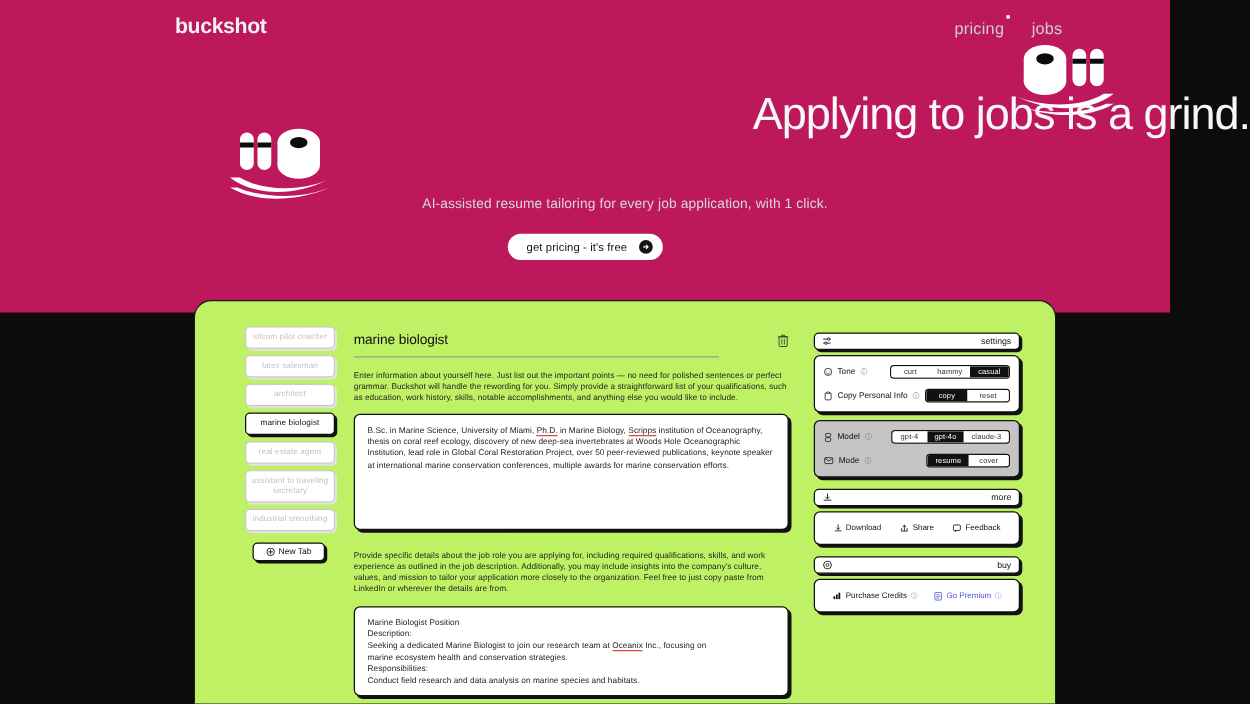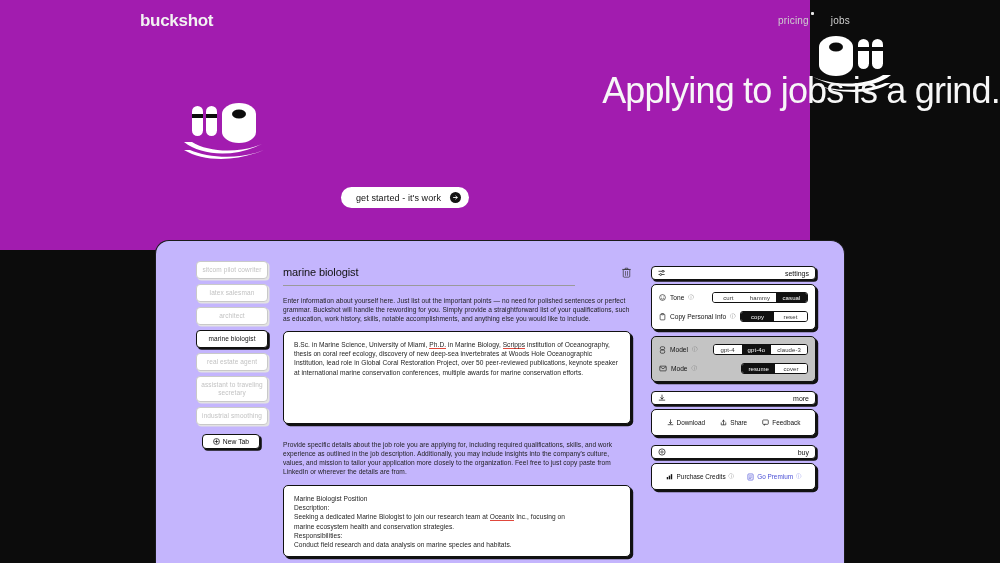--- a/index.html
+++ b/index.html
@@ -6,29 +6,29 @@
   html, body {
     width: 1000px; height: 563px;
     overflow: hidden;
     background: #0c0c0c;
     font-family: "Liberation Sans", sans-serif;
     -webkit-font-smoothing: antialiased;
   }
   #root { position: relative; width: 1000px; height: 563px; background: #0c0c0c; }
 
   
-  .hero { position: absolute; left: 0; top: 0; width: 810px; height: 250px; background: #a21caf; }
+  .hero { position: absolute; left: 0; top: 0; width: 936px; height: 250px; background: #be185d; }
 
   .nav { position: absolute; left: 0; top: 0; width: 1000px; height: 42px; }
   .brand {
     position: absolute; left: 140px; top: 11px;
     color: #f2f2f2; font-size: 17px; font-weight: 700; letter-spacing: -0.3px;
   }
   .nav-right { position: absolute; right: 150px; top: 15px; display: flex; align-items: flex-start; gap: 22px; }
-  .nav-link { color: #cfcfcf; font-size: 10px; letter-spacing: 0.2px; position: relative; }
+  .nav-link { color: #cfcfcf; font-size: 13px; letter-spacing: 0.2px; position: relative; }
   .nav-link .sup {
     position: absolute; right: -5px; top: -3px;
     width: 3px; height: 3px; background: #e8e8e8; border-radius: 1px;
   }
 
   .hero-title {
     position: absolute; left: 0; top: 72px; width: 1000px;
     text-align: right; color: #f7f7f7;
     font-size: 36px; line-height: 38px; font-weight: 400; letter-spacing: -0.8px;
   }
@@ -50,21 +50,21 @@
   .cta-dot svg { display: block; }
 
   .mark { position: absolute; top: 92px; width: 90px; height: 68px; }
   .mark.left { left: 182px; }
   .mark.right { left: 728px; transform: scaleX(-1); }
 
   
   .app {
     position: absolute; left: 155px; top: 240px;
     width: 690px; height: 323px;
-    background: #c4b5fd;
+    background: #bef264;
     border-radius: 14px 14px 0 0;
     overflow: hidden;
     border: 1px solid #1a1a1a;
     border-bottom: none;
   }
   .app-inner { position: absolute; left: 0; top: 0; width: 690px; height: 323px; }
 
   
   .sidebar { position: absolute; left: 40px; top: 20px; width: 72px; }
   .tab {
@@ -206,23 +206,24 @@
           <path d="M2 50 C20 64 52 66 80 52 C56 62 26 60 10 50 Z"></path>
           <path d="M2 58 C22 70 54 70 82 58 C58 68 26 66 8 58 Z"></path>
         </g>
       </svg>
     </div>
 
     <h1 class="hero-title">
       <span>Applying to jobs is a grind.</span><br>
     </h1>
 
+    <div class="hero-sub">AI-assisted resume tailoring for every job application, with 1 click.</div>
 
     <div class="cta">
-      <span>get started - it's work</span>
+      <span>get pricing - it's free</span>
       <span class="cta-dot">
         <svg width="7" height="7" viewBox="0 0 7 7">
           <path d="M1.6 3.5 H5.2 M3.8 2.1 L5.3 3.5 L3.8 4.9" stroke="#ffffff" stroke-width="0.9" fill="none" stroke-linecap="round" stroke-linejoin="round"></path>
         </svg>
       </span>
     </div>
   </section>
 
   <section class="app">
     <div class="app-inner">

